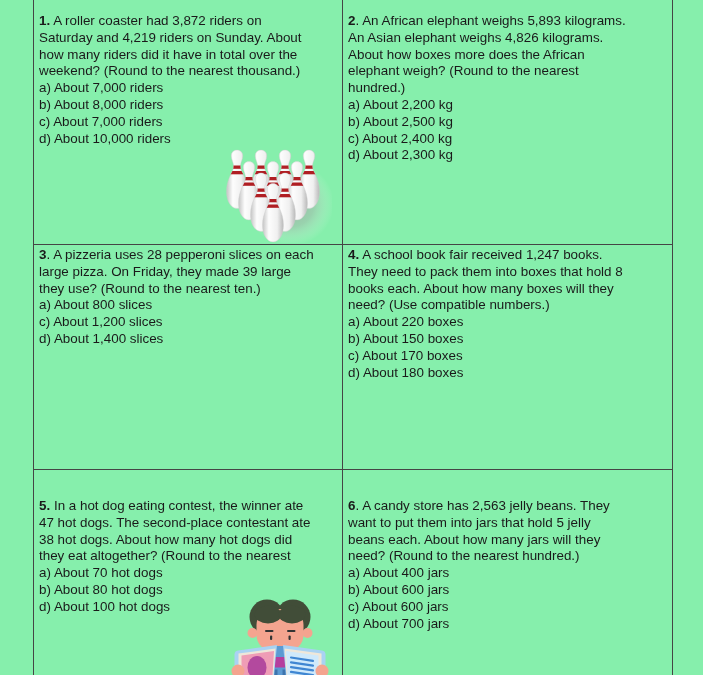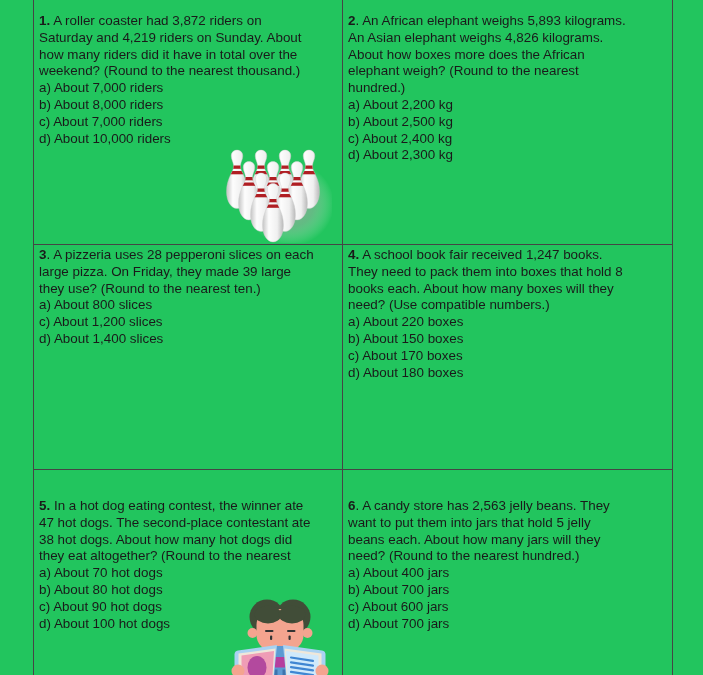--- a/index.html
+++ b/index.html
@@ -1,17 +1,17 @@
 <!DOCTYPE html>
 <html><head>
 <meta charset="utf-8">
 <style>
   html,body { margin:0; padding:0; background:#ffffff; }
   .page {
-    position:relative; width:703px; height:675px; background:#22c55e;
+    position:relative; width:703px; height:675px; background:#86efac;
     overflow:hidden; font-family:"Liberation Sans","DejaVu Sans",sans-serif;
   }
   .tbl {
     position:absolute; left:33px; top:0; width:639px; height:700px;
     display:grid; grid-template-columns:309px 330px; grid-template-rows:245px 225px 230px;
     border-left:1.4px solid #454545;
   }
   .cell {
     position:relative; box-sizing:border-box;
     border-right:1.4px solid #454545;
@@ -114,21 +114,20 @@
       <div class="opt">d) About 180 boxes</div>
     </div>
 
     <div class="cell pt3">
       <div class="line"><span class="q-num">5.</span><span> </span><span>In a hot dog eating contest, the winner ate</span></div>
       <div class="line">47 hot dogs. The second-place contestant ate</div>
       <div class="line">38 hot dogs. About how many hot dogs did</div>
       <div class="line">they eat altogether? (Round to the nearest</div>
       <div class="opt">a) About 70 hot dogs</div>
       <div class="opt">b) About 80 hot dogs</div>
-      <div class="opt">c) About 90 hot dogs</div>
       <div class="opt">d) About 100 hot dogs</div>
 
       <svg class="boy" viewBox="0 0 106 79" aria-hidden="true">
         <g>
           <circle cx="40" cy="21" r="17.5" fill="#414d38"></circle>
           <circle cx="66" cy="21" r="17.5" fill="#414d38"></circle>
         </g>
         <circle cx="25.5" cy="37" r="5" fill="#f4a48f"></circle>
         <circle cx="80.5" cy="37" r="5" fill="#f4a48f"></circle>
         <rect x="29.5" y="13" width="47" height="42" rx="16" fill="#f4a48f"></rect>
@@ -169,19 +168,19 @@
         </g>
       </svg>
     </div>
 
     <div class="cell pt3">
       <div class="line"><span class="q-num">6</span><span>. </span><span>A candy store has 2,563 jelly beans. They</span></div>
       <div class="line">want to put them into jars that hold 5 jelly</div>
       <div class="line">beans each. About how many jars will they</div>
       <div class="line">need? (Round to the nearest hundred.)</div>
       <div class="opt">a) About 400 jars</div>
-      <div class="opt">b) About 700 jars</div>
+      <div class="opt">b) About 600 jars</div>
       <div class="opt">c) About 600 jars</div>
       <div class="opt">d) About 700 jars</div>
     </div>
 
   </div>
 </div>
 
 </body></html>

